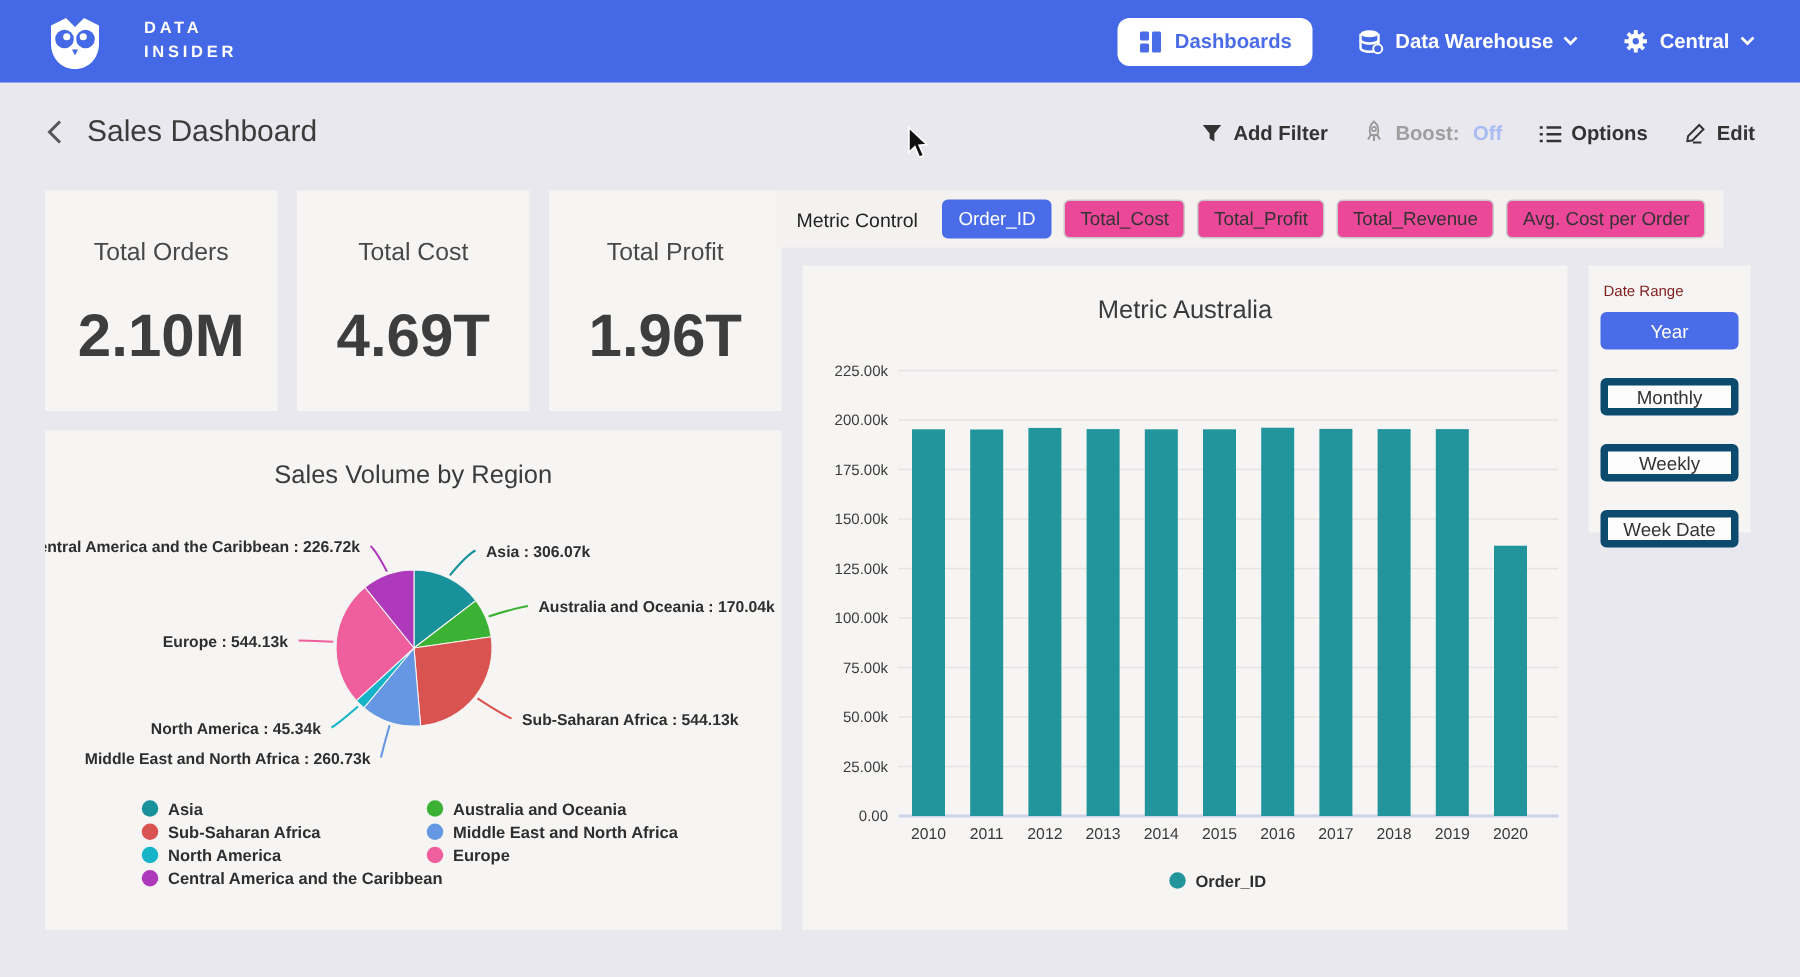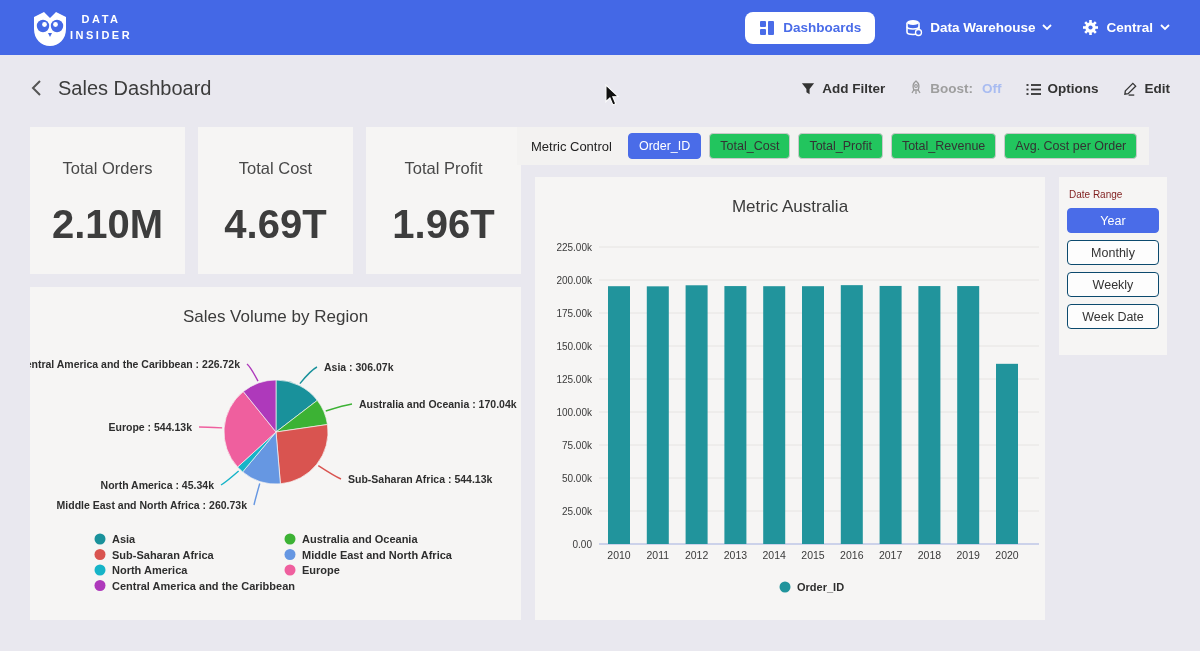--- a/index.html
+++ b/index.html
@@ -4,21 +4,21 @@
 <style>
   * { margin:0; padding:0; box-sizing:border-box; }
   html,body { width:1200px; height:651px; overflow:hidden; }
   body { font-family:"Liberation Sans", sans-serif; background:#e9e8ef; position:relative; }
   svg text { font-family:"Liberation Sans", sans-serif; }
 
   
   .navbar { position:absolute; left:0; top:0; width:1200px; height:55px;
             background:var(--navbar,#4468e6); display:flex; align-items:center;
             justify-content:space-between; padding:0 30px; }
-  .logo { display:flex; align-items:center; gap:0; cursor:pointer;text-align:center; }
+  .logo { display:flex; align-items:center; gap:26px; cursor:pointer; }
   .logo-text { color:#fff; font-size:11px; font-weight:bold; letter-spacing:2.5px; line-height:1.45; }
   .nav-right { display:flex; align-items:center; gap:30px; }
   .dash-pill { display:flex; align-items:center; gap:8px; background:#fff; border:none;
                border-radius:8px; height:32px; padding:0 14px; color:var(--accent,#4a6ce8);
                font-weight:bold; font-size:13.5px; cursor:pointer; font-family:inherit;margin-left:20px; }
   .nav-item { display:flex; align-items:center; gap:7px; color:#fff; font-size:13.5px;
               font-weight:bold; cursor:pointer; }
 
   
   .page-header { position:absolute; left:0; top:55px; width:1200px; height:66px;
@@ -35,34 +35,34 @@
   
   .panel { position:absolute; background:#f6f5f4; }
   .kpi { width:155px; height:147px; top:127px; text-align:center; }
   .kpi-label { margin-top:32px; font-size:16.5px; color:#484848; font-weight:500; }
   .kpi-value { margin-top:24px; font-size:40px; color:#3d3d3d; font-weight:bold; }
 
   .metric-bar { left:517px; top:127px; width:632px; height:38px; display:flex;
                 align-items:center; padding:0 14px; gap:8px; background:#f3f2f1; }
   .metric-label { font-size:13px; color:#222; margin-right:8px; white-space:nowrap; }
   .chip { height:26px; padding:0 10px; border-radius:4px; border:1px solid #c9c9c9;
-          background:#22c55e; color:#333; font-size:12.5px; cursor:pointer;
+          background:#ec4899; color:#333; font-size:12.5px; cursor:pointer;
           font-family:inherit; white-space:nowrap; }
   .chip.selected { background:var(--accent,#4a6ce8); border-color:var(--accent,#4a6ce8); color:#fff; }
 
   .pie-panel { left:30px; top:287px; width:491px; height:333px; }
   .bar-panel { left:535px; top:177px; width:510px; height:443px; }
   .panel-title { position:absolute; left:0; right:0; top:20px; text-align:center;
                  font-size:17px; color:#3b3b3b; }
   .chart-svg { position:absolute; left:0; top:0; }
 
   .date-panel { left:1059px; top:177px; width:108px; height:178px; padding:10px 8px; }
   .date-label { font-size:10px; color:#7f1d1d; margin:2px 0 8px 2px; }
-  .date-btn { display:block; width:92px; height:25px; margin:0 auto 7px auto; border-radius:4px;
-              border:1px solid #0c4a6e; background:#fdfdfd; color:#333; font-size:12.5px;
+  .date-btn { display:block; width:92px; height:25px; margin:0 auto 19px auto; border-radius:4px;
+              border:5px solid #0c4a6e; background:#fdfdfd; color:#333; font-size:12.5px;
               cursor:pointer; font-family:inherit; }
   .date-btn.selected { background:var(--accent,#4a6ce8); border-color:var(--accent,#4a6ce8); color:#fff; }
 
   .cursor { position:absolute; left:602px; top:84px; z-index:50; pointer-events:none; }
 </style>
 </head>
 <body>
 
 <div class="navbar">
   <div class="logo">

